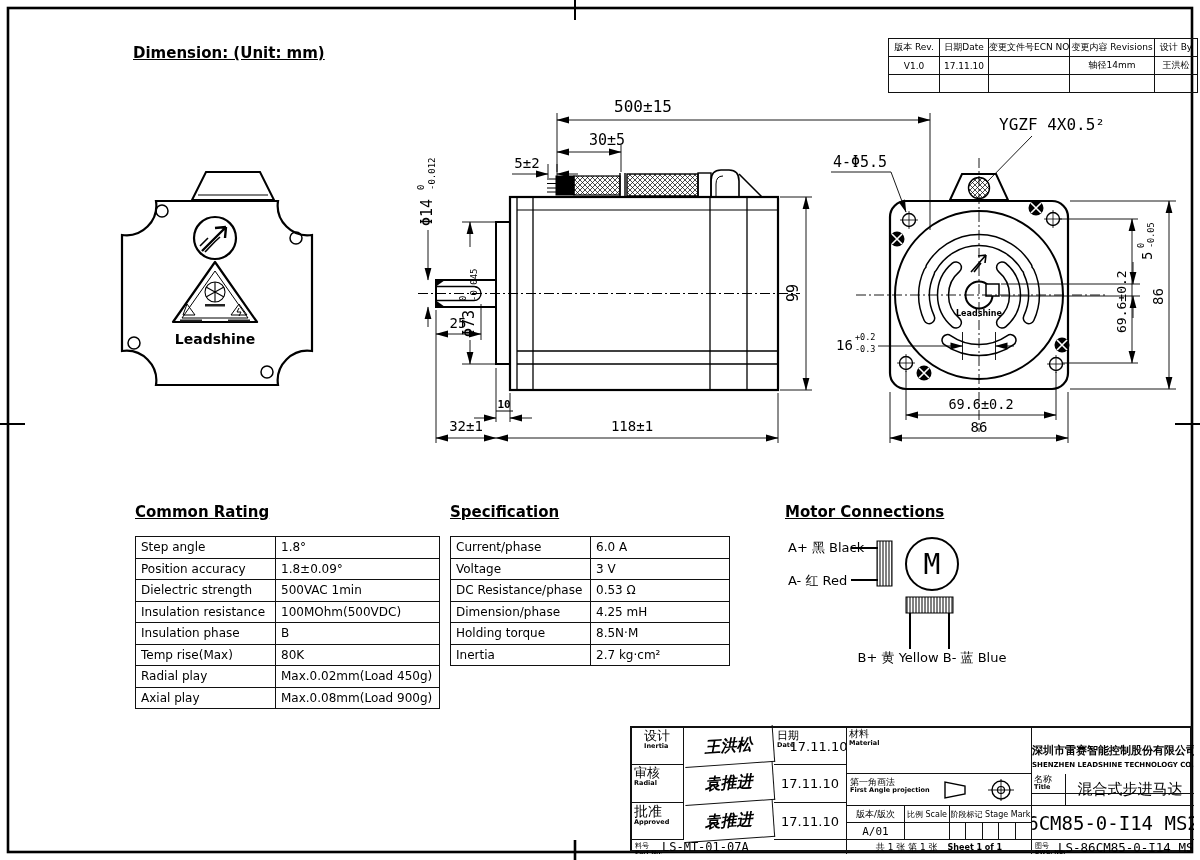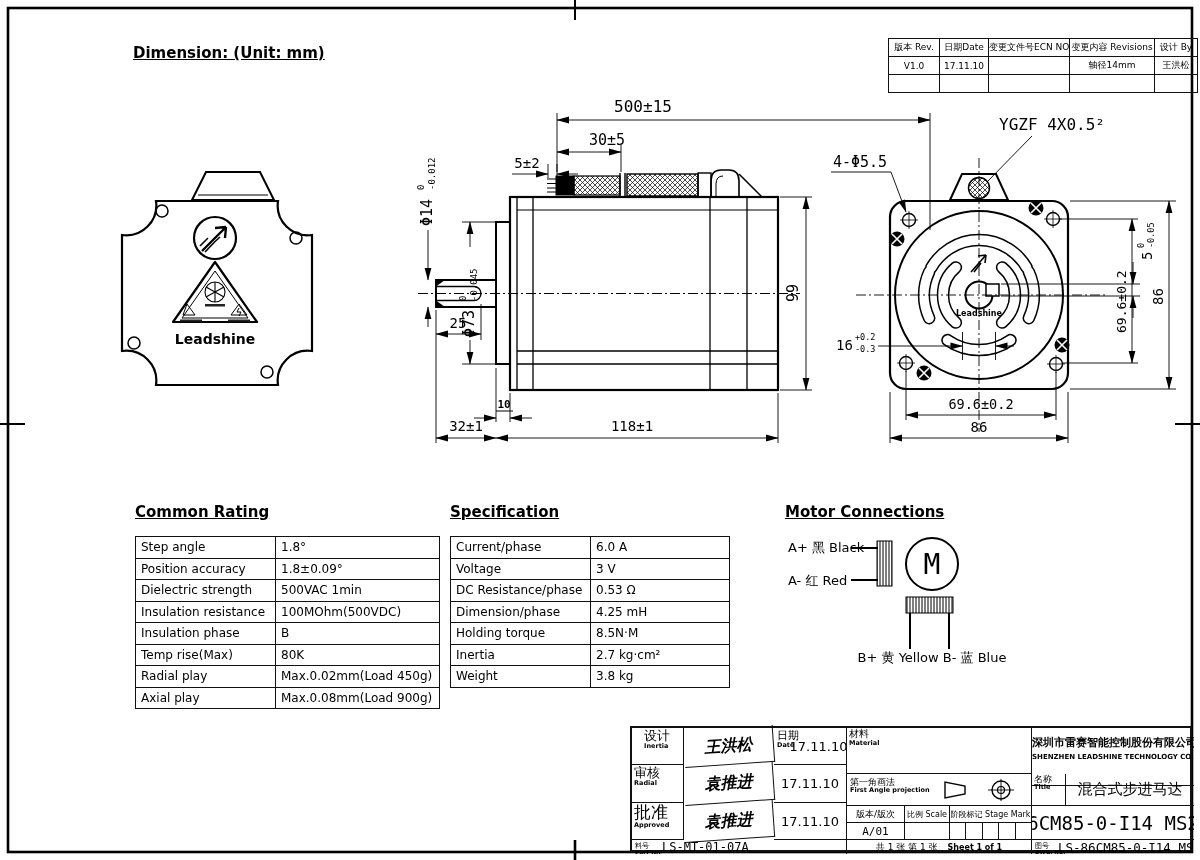--- a/index.html
+++ b/index.html
@@ -420,24 +420,20 @@
           <td>4.25 mH</td>
         </tr>
     <tr>
           <td>Holding torque</td>
           <td>8.5N·M</td>
         </tr>
     <tr>
           <td>Inertia</td>
           <td>2.7 kg·cm²</td>
         </tr>
-    <tr>
-          <td>Weight</td>
-          <td>3.8 kg</td>
-        </tr>
   </tbody>
     </table>
 
   <div class="abs sec-title" style="left:785px;top:503px;">Motor Connections</div>
 
   <div id="tblock" class="abs" style="left:630px;top:726px;width:562px;height:126px;">
 
     <div class="cell lbl" style="left:0;top:0;width:52px;height:37px;padding-left:12px;">
       <span style="font-size:13px">设计</span>
       <span class="en">Inertia</span>
@@ -449,21 +445,21 @@
     </div>
 
     <div class="cell lbl" style="left:0;top:37px;width:52px;height:38px;">
       <span style="font-size:13px">审核</span>
       <span class="en">Radial</span>
     </div>
     <div class="cell sig" style="left:52px;top:37px;width:90px;height:38px;">袁推进</div>
     <div class="cell dateval" style="left:142px;top:37px;width:73px;height:38px;">17.11.10</div>
 
     <div class="cell lbl" style="left:0;top:75px;width:52px;height:37px;">
-      <span style="font-size:17px">批准</span>
+      <span style="font-size:14px">批准</span>
       <span class="en">Approved</span>
     </div>
     <div class="cell sig" style="left:52px;top:75px;width:90px;height:37px;">袁推进</div>
     <div class="cell dateval" style="left:142px;top:75px;width:73px;height:37px;">17.11.10</div>
 
     <div class="cell last-y" style="left:0;top:112px;width:215px;height:14px;">
       <span class="lbl" style="position:absolute;left:1px;top:0;line-height:0.95;"><span style="font-size:7px">料号</span><span class="en" style="font-size:6px">Part No.</span></span>
       <span style="position:absolute;left:30px;top:0px;font-size:12px;font-family:'DejaVu Sans Mono',monospace;">LS-MT-01-07A</span>
     </div>
 
@@ -490,21 +486,21 @@
     <div class="cell" style="left:318px;top:95px;width:16.4px;height:17px;"></div>
     <div class="cell" style="left:334.4px;top:95px;width:16.4px;height:17px;"></div>
     <div class="cell" style="left:350.8px;top:95px;width:16.4px;height:17px;"></div>
     <div class="cell" style="left:367.2px;top:95px;width:16.4px;height:17px;"></div>
     <div class="cell" style="left:383.6px;top:95px;width:16.4px;height:17px;"></div>
     <div class="cell last-y ctr" style="left:215px;top:112px;width:185px;height:14px;font-size:9px;gap:10px;">
       <span>共 1 张 第 1 张</span>
       <span style="font-weight:bold;font-size:8px">Sheet 1 of 1</span>
     </div>
 
-    <div class="cell last-x" style="left:400px;top:0;width:162px;height:58px;border-right:none;text-align:right;">
+    <div class="cell last-x" style="left:400px;top:8px;width:162px;height:58px;border-right:none;text-align:right;">
       <div style="font-size:11px;font-weight:bold;margin-top:7px;white-space:nowrap;">深圳市雷赛智能控制股份有限公司</div>
       <div style="font-size:7px;font-weight:bold;margin-top:3px;white-space:nowrap;">SHENZHEN LEADSHINE TECHNOLOGY CO., LTD.</div>
     </div>
     <div class="cell lbl" style="left:400px;top:46px;width:34px;height:32px;">
       <span style="font-size:9px">名称</span>
       <span class="en">Title</span>
     </div>
     <div class="cell last-x ctr" style="left:434px;top:46px;width:128px;height:32px;border-right:none;font-size:15px;">混合式步进马达</div>
     <div class="cell last-x ctr" style="left:400px;top:78px;width:162px;height:34px;border-right:none;font-size:19px;font-family:'DejaVu Sans Mono',monospace;white-space:nowrap;">86CM85-0-I14 MS20</div>
     <div class="cell last-x last-y" style="left:400px;top:112px;width:162px;height:14px;border-right:none;">

